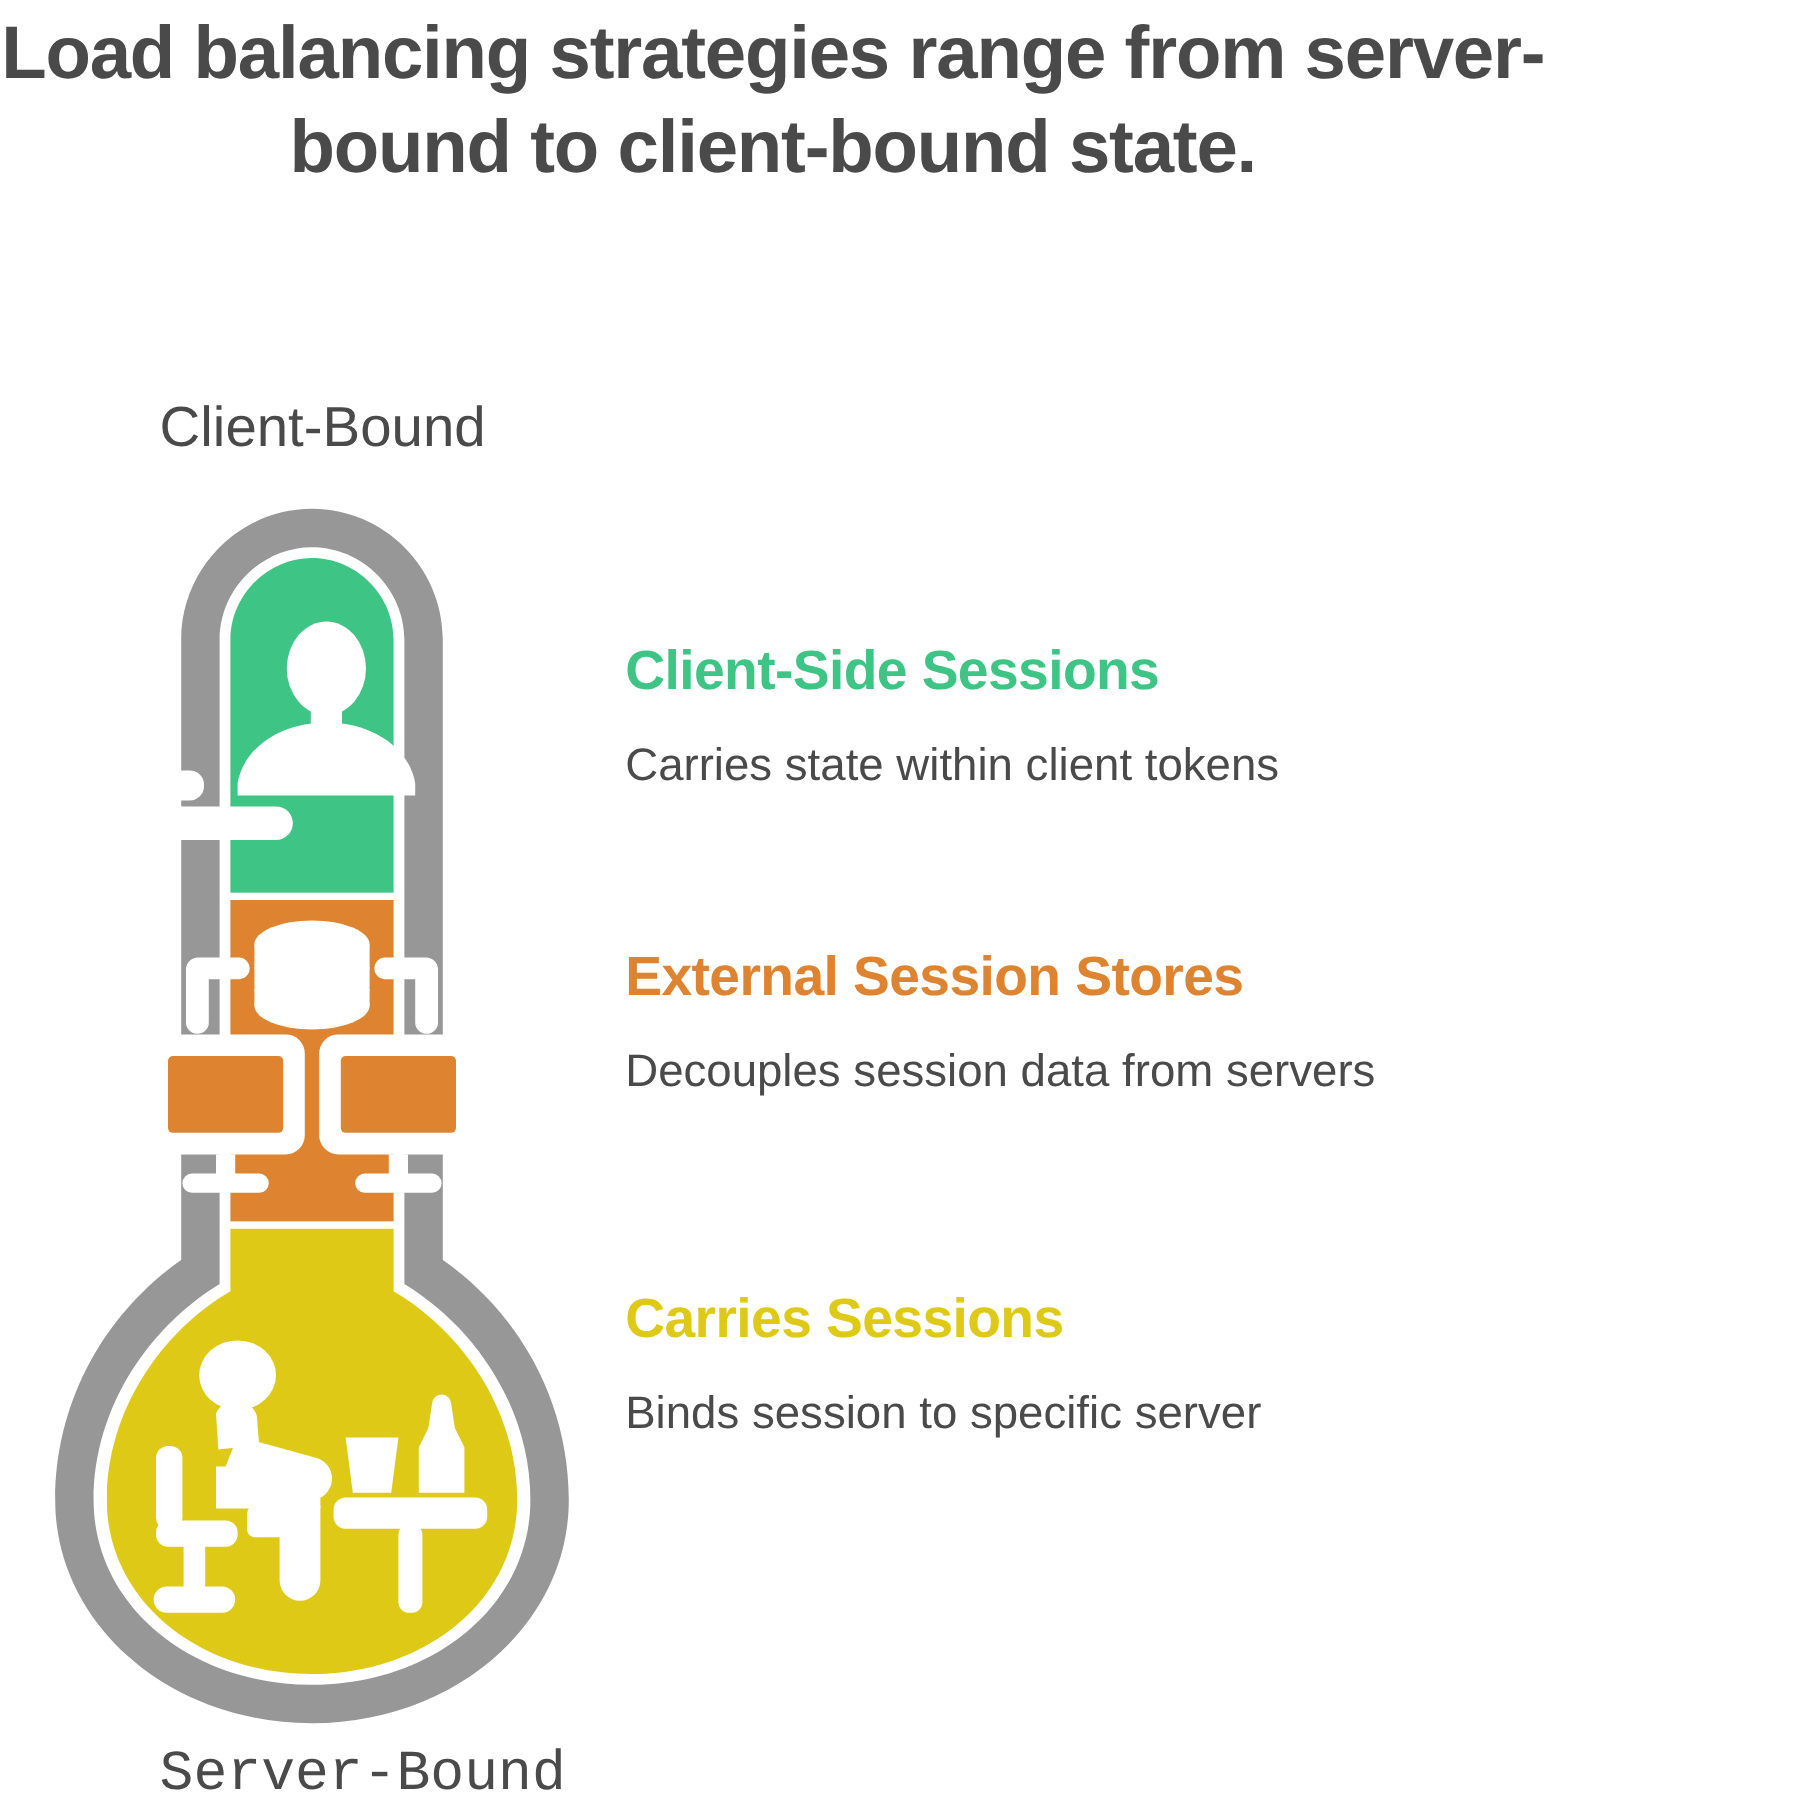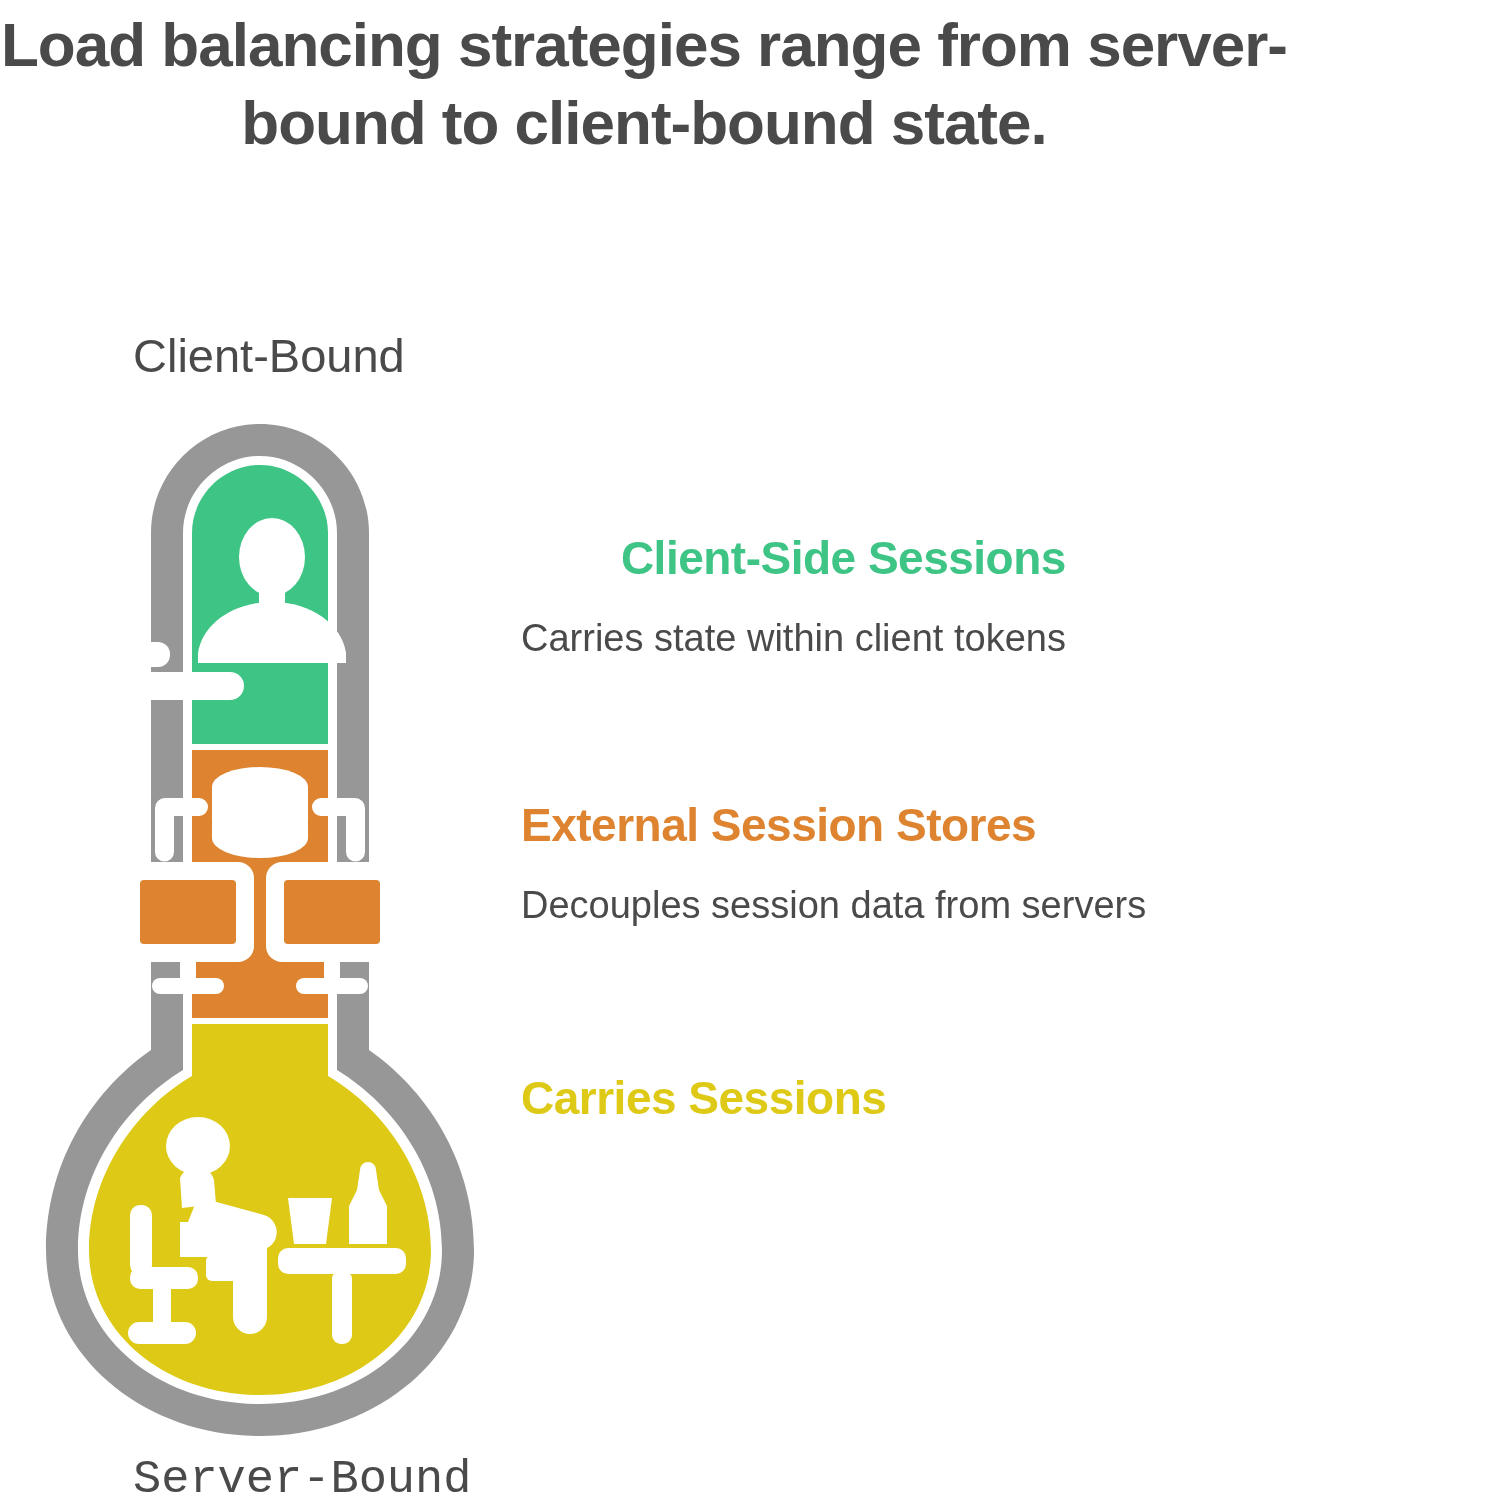--- a/index.html
+++ b/index.html
@@ -54,22 +54,22 @@
   .thermo svg { display: block; }
 
   
   .legend {
     position: absolute;
     left: 521px;
     top: 500px;
     width: 900px;
   }
   .legend-item { margin-bottom: 0; }
-  .legend-item.i0 { position: absolute; top: 30px; left: 0; text-align: right; }
-  .legend-item.i1 { position: absolute; top: 297px; left: 0; }
+  .legend-item.i0 { position: absolute; top: 30px; left: 0; }
+  .legend-item.i1 { position: absolute; top: 285px; left: 0; }
   .legend-item.i2 { position: absolute; top: 570px; left: 0; }
 
   .legend-title {
     font-size: 46px;
     line-height: 56px;
     font-weight: bold;
     letter-spacing: -0.5px;
     margin: 0 0 28px 0;
   }
   .legend-desc {
@@ -249,15 +249,16 @@
     <div class="legend-desc">Carries state within client tokens</div>
   </div>
 
   <div class="legend-item i1">
     <div class="legend-title" style="color:#DE8430">External Session Stores</div>
     <div class="legend-desc">Decouples session data from servers</div>
   </div>
 
   <div class="legend-item i2">
     <div class="legend-title" style="color:#DECA16">Carries Sessions</div>
+    <div class="legend-desc">Binds session to specific server</div>
   </div>
 
 </div>
 
 </body></html>

